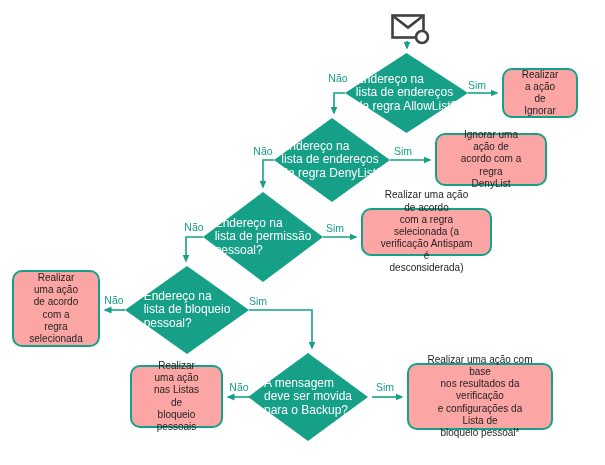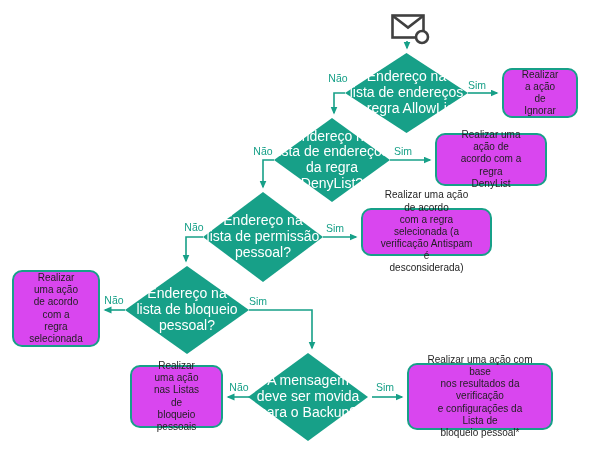--- a/index.html
+++ b/index.html
@@ -11,25 +11,25 @@
   }
   svg.edges { position:absolute; left:0; top:0; width:605px; height:465px; }
   svg.edges path.edge { stroke:var(--accent); stroke-width:1.6; fill:none; }
   .mk { fill:var(--accent); }
 
   .diamond { position:absolute; }
   .diamond .shape { position:absolute; inset:0;
     background:var(--accent);
     clip-path:polygon(50% 0, 100% 50%, 50% 100%, 0 50%); }
   .diamond .txt { position:absolute; inset:0; display:flex;
-    align-items:center; justify-content:center; text-align:center;
-    color:#ffffff; font-size:14px; line-height:1.12; white-space:pre-line; }
+    align-items:center; justify-content:center; 
+    color:#ffffff; font-size:12px; line-height:1.12; white-space:pre-line; }
 
   .action { position:absolute; box-sizing:border-box;
-    border:2px solid var(--accent); border-radius:10px; background:#d946ef;
+    border:2px solid var(--accent); border-radius:10px; background:#fca5a5;
     display:flex; align-items:center; justify-content:center;
     text-align:center; color:var(--ink); font-size:10px; line-height:1.22;
     white-space:pre-line; padding:17px; }
 
   .edge-label { position:absolute; color:var(--accent); font-size:10.5px;
     transform:translateX(-50%); white-space:nowrap; }
 
   .mail-icon { position:absolute; left:389px; top:12px; }
 </style>
 </head>
@@ -95,21 +95,21 @@
   <div class="diamond" style="left:248px; top:353px; width:120px; height:88px;">
     <span class="shape"></span>
     <span class="txt">A mensagem
 deve ser movida
 para o Backup?</span>
   </div>
 
   <div class="action" style="left:502px; top:68px; width:76px; height:50px;">Realizar a ação
 de Ignorar</div>
 
-  <div class="action" style="left:435px; top:133px; width:112px; height:53px;">Realizar uma ação de
+  <div class="action" style="left:435px; top:133px; width:112px; height:53px;">Ignorar uma ação de
 acordo com a regra
 DenyList</div>
 
   <div class="action" style="left:361px; top:208px; width:131px; height:48px;">Realizar uma ação de acordo
 com a regra selecionada (a
 verificação Antispam é
 desconsiderada)</div>
 
   <div class="action" style="left:12px; top:270px; width:88px; height:77px;">Realizar uma ação
 de acordo com a

